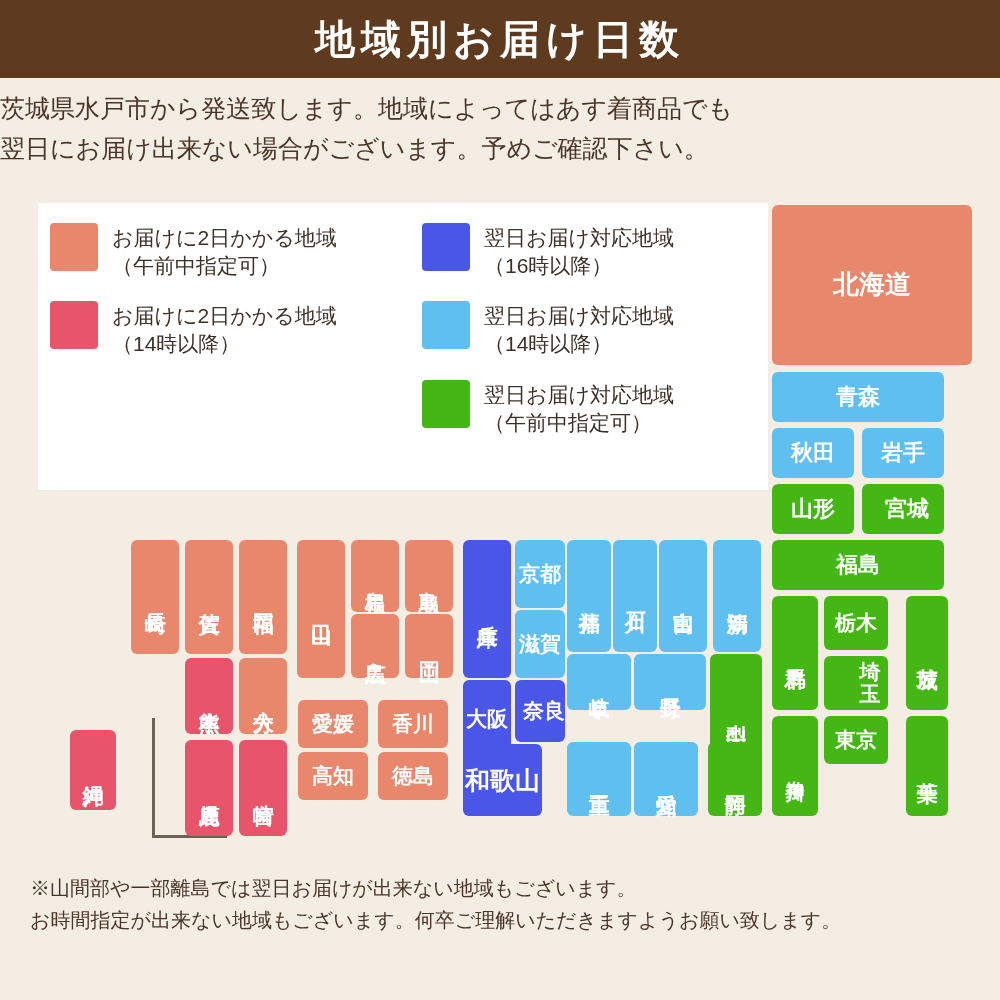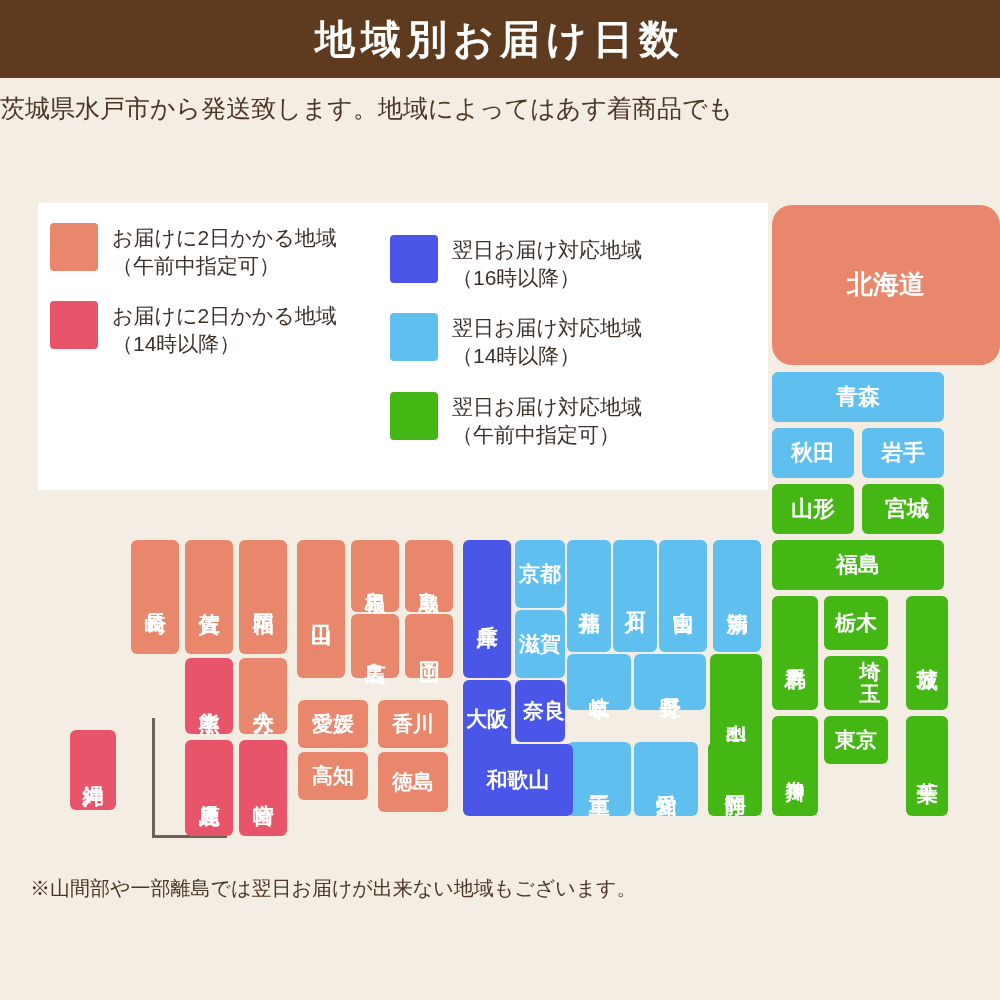--- a/index.html
+++ b/index.html
@@ -31,21 +31,21 @@
     text-align:left;color:#4a3526;font-size:25px;line-height:1.6;
   }
   
   .legend{
     position:absolute;left:38px;top:203px;width:690px;height:287px;
     background:#ffffff;
     padding-left:40px;
   }
   .legend .col{position:absolute;top:20px;}
   .legend .colA{left:12px;}
-  .legend .colB{left:352px;margin-top:12px;}
+  .legend .colB{left:384px;}
   .lgrow{display:flex;align-items:flex-start;margin-bottom:22px;}
   .swatch{width:48px;height:48px;border-radius:4px;flex:0 0 auto;margin-right:14px;}
   .lgtext{font-size:21px;color:#3c3129;line-height:1.32;padding-top:1px;}
   
   .map{position:absolute;left:0;top:0;width:1000px;height:1000px;}
   .pref{
     position:absolute;border-radius:6px;
     color:#ffffff;font-weight:bold;
     display:flex;align-items:center;justify-content:center;
     text-align:center;line-height:1.06;
@@ -67,20 +67,21 @@
 <body>
 
 <div class="page">
 
   <div class="titlebar">
     <div class="t">地域別お届け日数</div>
   </div>
 
   <div class="lead">
     <div>茨城県水戸市から発送致します。地域によってはあす着商品でも</div>
+    <div>翌日にお届け出来ない場合がございます。予めご確認下さい。</div>
   </div>
 
   <div class="legend">
     <div class="col colA">
       <div class="lgrow">
         <div class="swatch" style="background:#e8876b"></div>
         <div class="lgtext">
           <div>お届けに2日かかる地域</div>
           <div>（午前中指定可）</div>
         </div>
@@ -116,21 +117,21 @@
         </div>
       </div>
     </div>
   </div>
 
   <div class="map" id="map">
     <div class="okibox" style="left:152px;top:718px;width:75px;height:120px;">
       <div class="vline"></div>
       <div class="hline"></div>
     </div>
-  <div class="pref" style="left: 772px; top: 205px; width: 228px; height: 160px; background: rgb(232, 135, 107); font-size: 26px; border-radius: 20px;">
+  <div class="pref" style="left: 772px; top: 205px; width: 200px; height: 160px; background: rgb(232, 135, 107); font-size: 26px;">
         <span>北海道</span>
       </div>
       <div class="pref" style="left: 772px; top: 372px; width: 172px; height: 50px; background: rgb(95, 192, 240); font-size: 22px;">
         <span>青森</span>
       </div>
       <div class="pref" style="left: 772px; top: 428px; width: 82px; height: 50px; background: rgb(95, 192, 240); font-size: 22px;">
         <span>秋田</span>
       </div>
       <div class="pref" style="left: 862px; top: 428px; width: 82px; height: 50px; background: rgb(95, 192, 240); font-size: 22px;">
         <span>岩手</span>
@@ -203,42 +204,42 @@
       </div>
       <div class="pref" style="left: 515px; top: 680px; width: 50px; height: 62px; background: rgb(74, 86, 232); font-size: 21px; justify-content: flex-end;">
         <span>奈良</span>
       </div>
       <div class="pref" style="left: 463px; top: 540px; width: 48px; height: 138px; background: rgb(74, 86, 232); font-size: 21px;">
         <span class="v">兵庫</span>
       </div>
       <div class="pref" style="left: 463px; top: 680px; width: 48px; height: 78px; background: rgb(74, 86, 232); font-size: 21px; justify-content: center;">
         <span>大阪</span>
       </div>
-      <div class="pref" style="left: 463px; top: 744px; width: 110px; height: 72px; background: rgb(74, 86, 232); font-size: 21px;">
+      <div class="pref" style="left: 463px; top: 744px; width: 79px; height: 72px; background: rgb(74, 86, 232); font-size: 25px;">
         <span>和歌山</span>
       </div>
       <div class="pref" style="left: 405px; top: 540px; width: 48px; height: 72px; background: rgb(232, 135, 107); font-size: 21px;">
         <span class="v">鳥取</span>
       </div>
       <div class="pref" style="left: 351px; top: 540px; width: 48px; height: 72px; background: rgb(232, 135, 107); font-size: 21px;">
         <span class="v">島根</span>
       </div>
       <div class="pref" style="left: 405px; top: 614px; width: 48px; height: 64px; background: rgb(232, 135, 107); font-size: 21px;">
         <span class="v">岡山</span>
       </div>
       <div class="pref" style="left: 351px; top: 614px; width: 48px; height: 64px; background: rgb(232, 135, 107); font-size: 21px;">
         <span class="v">広島</span>
       </div>
       <div class="pref" style="left: 297px; top: 540px; width: 48px; height: 138px; background: rgb(232, 135, 107); font-size: 21px;">
         <span class="v">山口</span>
       </div>
       <div class="pref" style="left: 378px; top: 700px; width: 70px; height: 48px; background: rgb(232, 135, 107); font-size: 21px;">
         <span>香川</span>
       </div>
-      <div class="pref" style="left: 378px; top: 752px; width: 70px; height: 60px; background: rgb(232, 135, 107); font-size: 21px; text-align: right;">
+      <div class="pref" style="left: 378px; top: 752px; width: 70px; height: 48px; background: rgb(232, 135, 107); font-size: 21px; text-align: right;">
         <span>徳島</span>
       </div>
       <div class="pref" style="left: 298px; top: 700px; width: 70px; height: 48px; background: rgb(232, 135, 107); font-size: 21px;">
         <span>愛媛</span>
       </div>
       <div class="pref" style="left: 298px; top: 752px; width: 70px; height: 48px; background: rgb(232, 135, 107); font-size: 21px;">
         <span>高知</span>
       </div>
       <div class="pref" style="left: 239px; top: 540px; width: 48px; height: 114px; background: rgb(232, 135, 107); font-size: 21px;">
         <span class="v">福岡</span>
@@ -261,15 +262,16 @@
       <div class="pref" style="left: 185px; top: 740px; width: 48px; height: 96px; background: rgb(232, 85, 107); font-size: 21px;">
         <span class="v">鹿児島</span>
       </div>
       <div class="pref" style="left: 70px; top: 730px; width: 46px; height: 80px; background: rgb(232, 85, 107); font-size: 21px;">
         <span class="v">沖縄</span>
       </div>
     </div>
 
   <div class="notes">
     <div>※山間部や一部離島では翌日お届けが出来ない地域もございます。</div>
+    <div>お時間指定が出来ない地域もございます。何卒ご理解いただきますようお願い致します。</div>
   </div>
 
 </div>
 
 </body></html>

